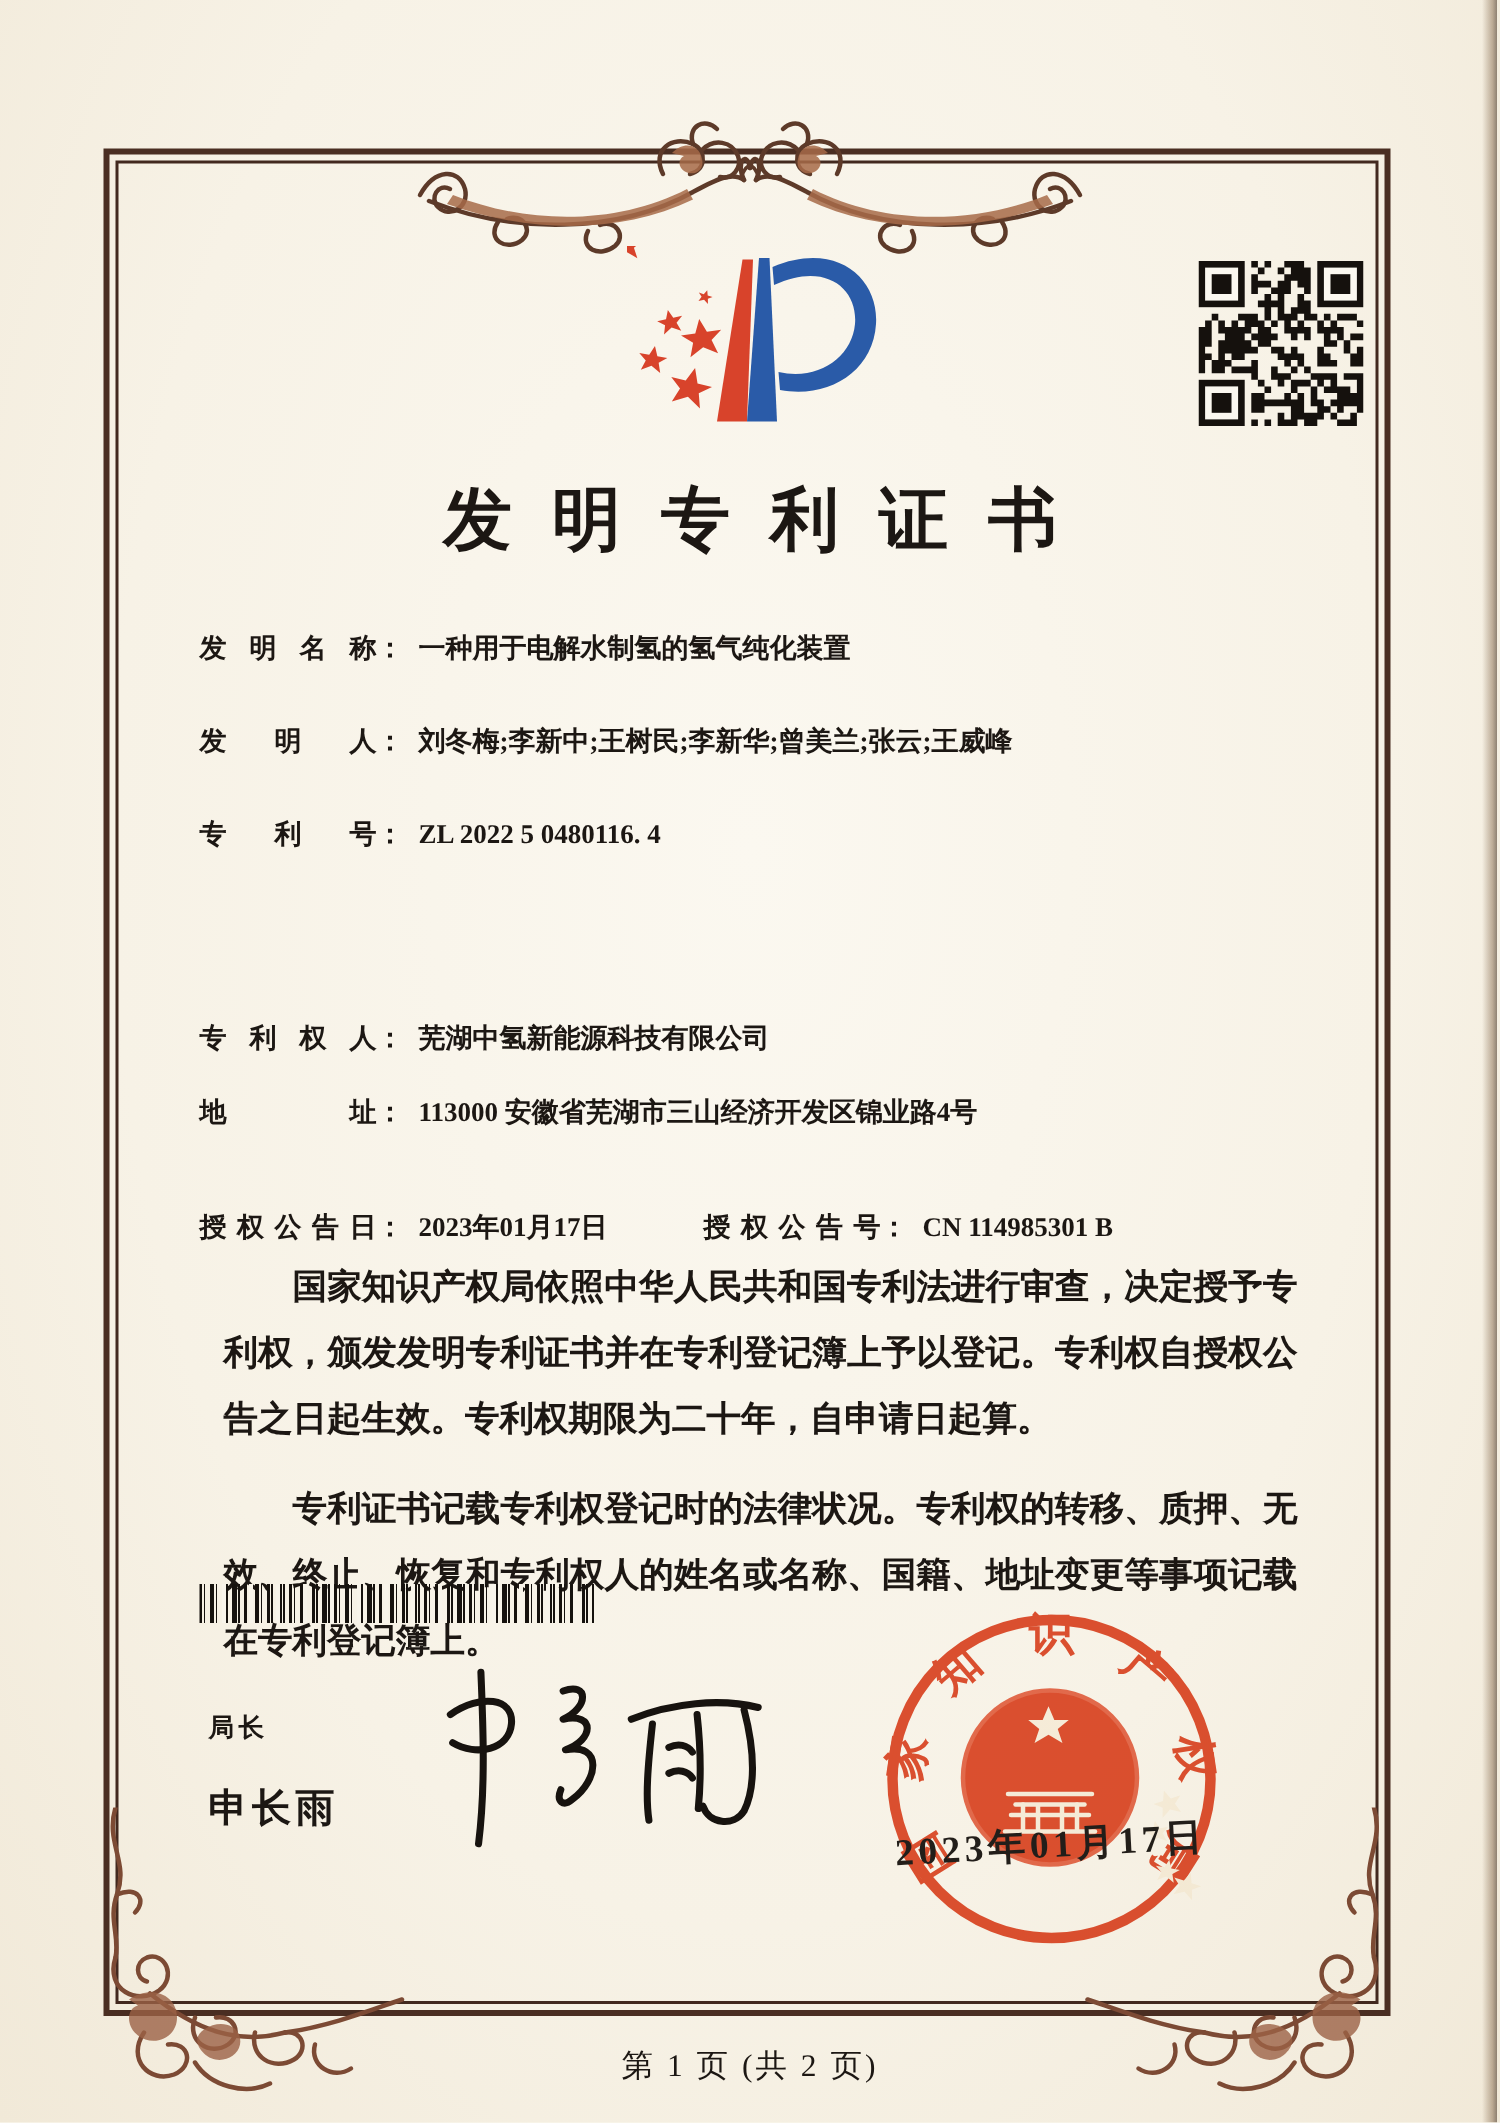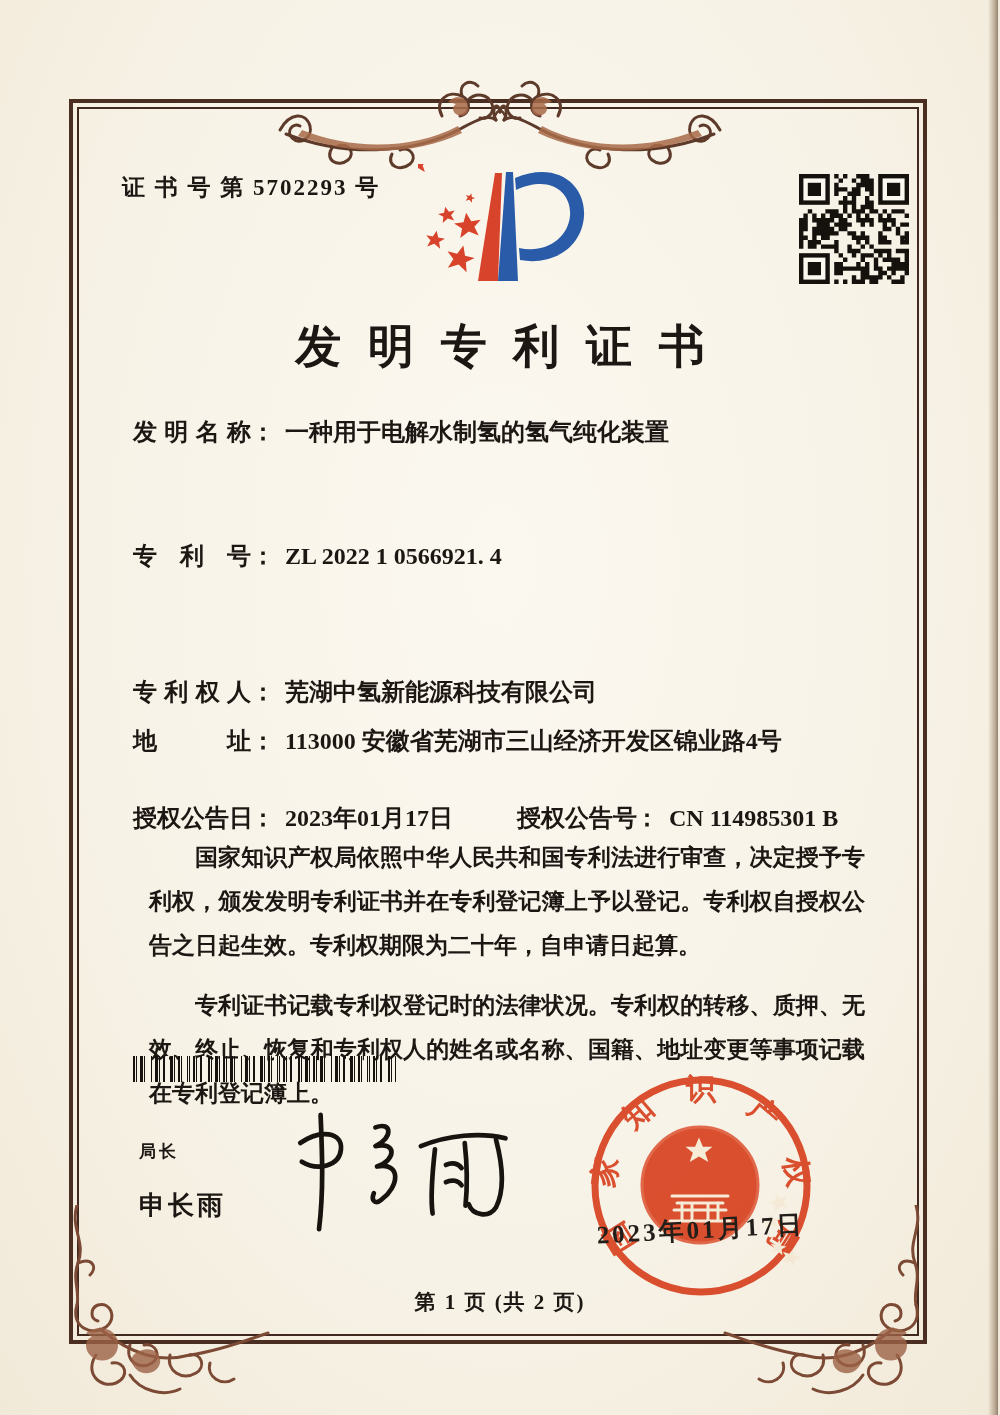--- a/index.html
+++ b/index.html
@@ -35,21 +35,21 @@
   .logo{position:absolute;left:418px;top:164px;width:192px;height:130px;}
   .qr{position:absolute;left:799px;top:174px;width:110px;height:110px;}
   .title{
     position:absolute;top:292px;left:0;width:100%;text-align:center;
     font-size:46px;font-weight:bold;white-space:nowrap;margin-top:24px;
   }
   .title span{letter-spacing:.58em;margin-right:-.58em;}
   
   .row{
     position:absolute;left:133px;
-    font-size:24px;font-weight:bold;white-space:nowrap;line-height:34px;
+    font-size:18px;font-weight:bold;white-space:nowrap;line-height:34px;
   }
   .flabel{
     display:inline-block;width:118px;vertical-align:bottom;
     text-align:justify;text-align-last:justify;
   }
   .fcolon{display:inline-block;}
   .fvalue{margin-left:10px;}
   .grp2{margin-left:64px;}
   
   .paras{
@@ -71,22 +71,22 @@
   .sig-title{position:absolute;left:139px;top:1140px;font-size:17px;font-weight:bold;
     font-family:"Liberation Sans", sans-serif;letter-spacing:3px;}
   .sig-name{position:absolute;left:139px;top:1188px;font-size:26px;font-weight:bold;
     font-family:"Liberation Sans", sans-serif;letter-spacing:3px;}
   .sig-hand{position:absolute;left:283px;top:1102px;width:235px;height:140px;}
   
   .seal{position:absolute;left:570px;top:1054px;width:262px;height:262px;
     mix-blend-mode:multiply;opacity:.95;}
   
   .footer{
-    position:absolute;top:1288px;left:0;width:100%;text-align:center;
-    font-size:21px;font-weight:bold;letter-spacing:2px;
+    position:absolute;top:1363px;left:0;width:100%;text-align:center;
+    font-size:21px;font-weight:normal;letter-spacing:2px;
   }
 </style>
 </head>
 <body>
 
 <div class="page">
 
   <div class="frame"></div>
 
   <svg class="ornament" style="left:272px;top:56px;width:456px;height:118px;" viewBox="0 0 456 118">
@@ -143,21 +143,20 @@
       <path d="M170,158 C166,172 182,182 194,174"></path>
       <path d="M56,150 C44,168 60,184 76,178 C90,172 86,156 72,158"></path>
       <path d="M90,170 C100,186 124,192 140,184"></path>
     </g>
     <g fill="#9c6246" stroke="none" opacity=".8">
       <path d="M46,128 C60,118 78,124 78,140 C78,154 62,160 52,152 C44,146 44,134 52,132 Z"></path>
       <path d="M96,148 C108,140 122,146 120,158 C118,168 104,172 96,164 C90,158 90,152 96,148 Z"></path>
     </g>
   </svg>
 
-  <div class="certno">证 书 号 第 5702293 号</div>
 
   <svg class="logo" viewBox="0 0 192 130">
     <g fill="#d8432b">
       <path id="star" d="M0,-10 L2.9,-3.2 10,-3.2 4.6,1.2 6.9,8.1 0,4.1 -6.9,8.1 -4.6,1.2 -10,-3.2 -2.9,-3.2 Z"></path>
       <use href="#star" transform="translate(52,34) scale(0.48) rotate(18)"></use>
       <use href="#star" transform="translate(29,51) scale(0.85) rotate(-12)"></use>
       <use href="#star" transform="translate(17,76) scale(0.95) rotate(10)"></use>
       <use href="#star" transform="translate(50,62) scale(1.35) rotate(-8)"></use>
       <use href="#star" transform="translate(42,95) scale(1.4) rotate(14)"></use>
       <path d="M77,9 L84,9 L80,117 L60,117 Z"></path>
@@ -183,22 +182,25 @@
       </svg>
   </div>
 
   <div class="title">
     <span>发明专利证书</span>
   </div>
 
   <div class="row" style="top:415px;">
     <span class="flabel">发明名称</span><span class="fcolon">：</span><span class="fvalue">一种用于电解水制氢的氢气纯化装置</span>
   </div>
+  <div class="row" style="top:477px;">
+    <span class="flabel">发明人</span><span class="fcolon">：</span><span class="fvalue">刘冬梅;李新中;王树民;李新华;曾美兰;张云;王威峰</span>
+  </div>
   <div class="row" style="top:539px;">
-    <span class="flabel">专利号</span><span class="fcolon">：</span><span class="fvalue">ZL 2022 1 0566921. 4</span>
+    <span class="flabel">专利号</span><span class="fcolon">：</span><span class="fvalue">ZL 2022 5 0480116. 4</span>
   </div>
   <div class="row" style="top:644px;margin-top:31px;">
     <span class="flabel">专利权人</span><span class="fcolon">：</span><span class="fvalue">芜湖中氢新能源科技有限公司</span>
   </div>
   <div class="row" style="top:724px;">
     <span class="flabel">地址</span><span class="fcolon">：</span><span class="fvalue">113000 安徽省芜湖市三山经济开发区锦业路4号</span>
   </div>
   <div class="row" style="top:801px;font-family:Liberation Serif, serif;">
     <span class="flabel">授权公告日</span><span class="fcolon">：</span><span class="fvalue">2023年01月17日</span><span class="grp2"><span class="flabel">授权公告号</span><span class="fcolon">：</span><span class="fvalue">CN 114985301 B</span></span>
   </div>

